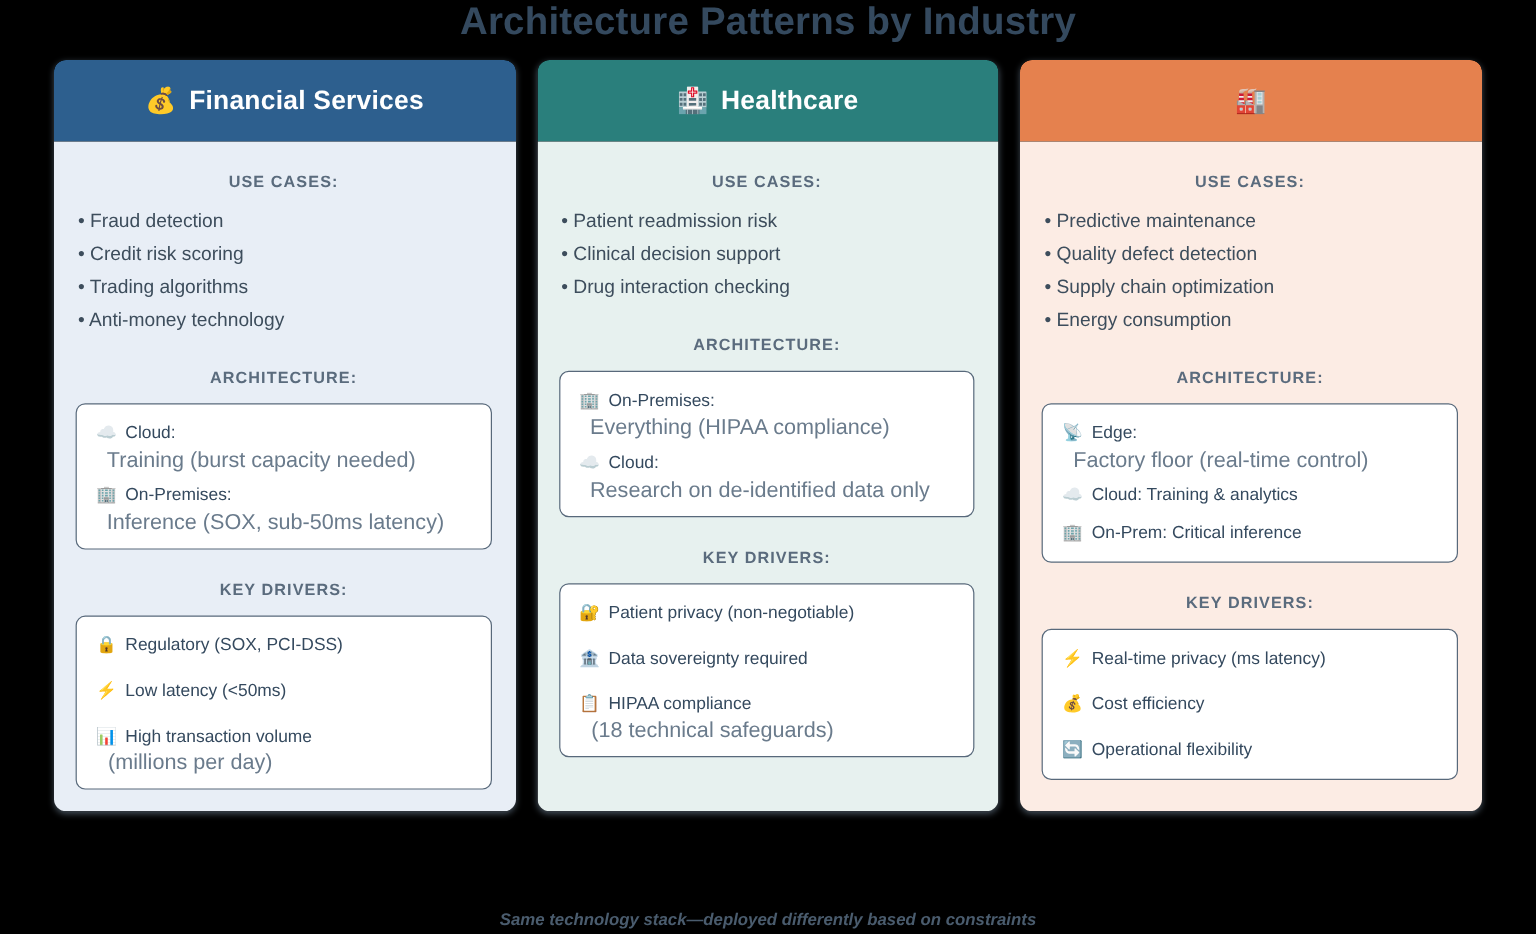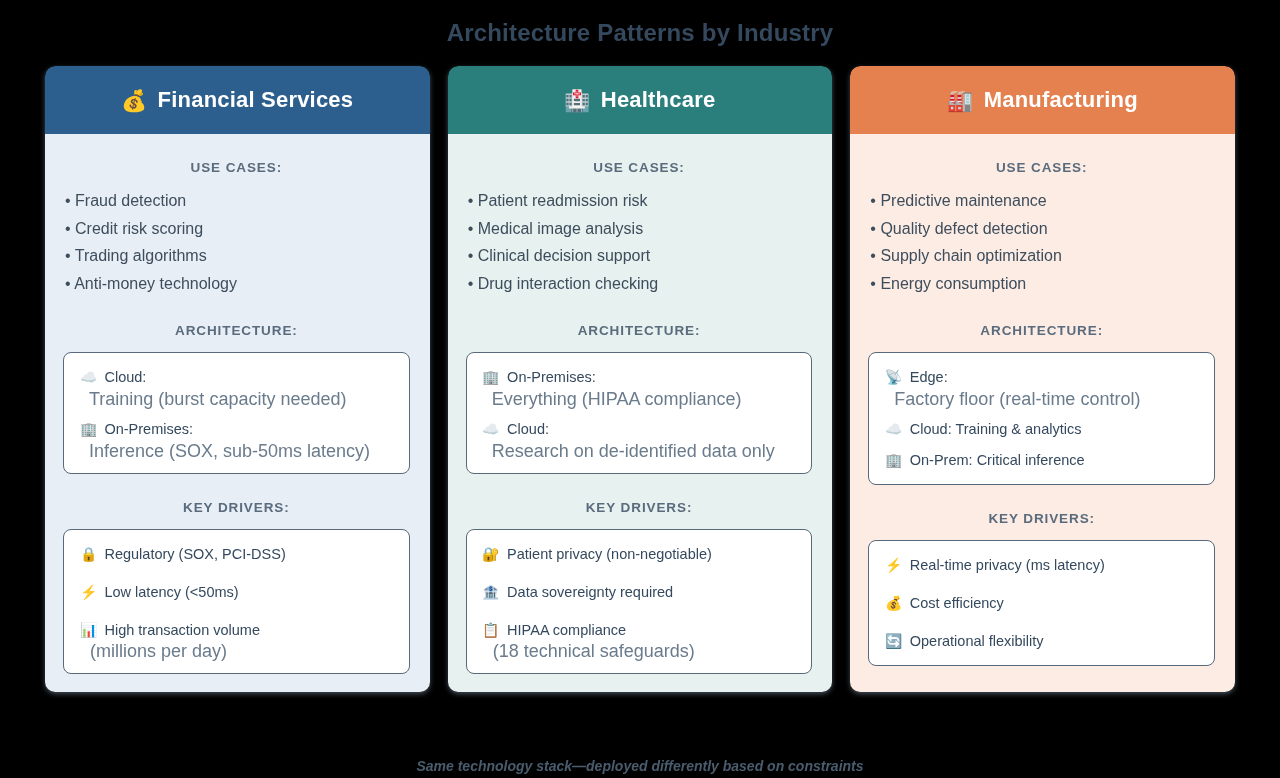--- a/index.html
+++ b/index.html
@@ -8,25 +8,24 @@
     width: 1280px;
     height: 778px;
     background: #000000;
     font-family: "Liberation Sans", sans-serif;
     overflow: hidden;
     position: relative;
   }
 
   .page-title {
     text-align: center;
-    font-size: 24px;
+    font-size: 32px;
     font-weight: bold;
     color: #34495e;
     letter-spacing: 0.2px;
-    padding-top: 16px;
     line-height: 34px;
   }
 
   .cards-row {
     display: flex;
     justify-content: space-between;
     padding: 16px 45px 0 45px;
     gap: 18px;
   }
 
@@ -203,21 +202,20 @@
     </div>
     <div class="card">
       <div class="card-header" style="background: rgb(42, 127, 124);">
         <span class="hdr-emoji">🏥</span>
         <span class="hdr-title">Healthcare</span>
       </div>
       <div class="card-body" style="background: rgb(231, 241, 239);">
         <div class="section-label">USE CASES:</div>
         <div class="usecases">
           <div class="usecase-item">• Patient readmission risk</div>
-          <div class="usecase-item">• Medical image analysis</div>
           <div class="usecase-item">• Clinical decision support</div>
           <div class="usecase-item">• Drug interaction checking</div>
         </div>
         <div class="section-label">ARCHITECTURE:</div>
         <div class="inner-box arch-box" style="border-color: rgb(88, 105, 123); background: rgb(255, 255, 255);">
           <div class="entry">
             <span class="emoji">🏢</span>
             <span>On-Premises:</span>
           </div>
           <div class="entry-sub" style="color: rgb(106, 123, 140);">Everything (HIPAA compliance)</div>
@@ -247,21 +245,20 @@
               <span>HIPAA compliance</span>
             </div>
             <div class="entry-sub" style="color: rgb(106, 123, 140);">(18 technical safeguards)</div>
           </div>
         </div>
       </div>
     </div>
     <div class="card">
       <div class="card-header" style="background: rgb(229, 129, 78);">
         <span class="hdr-emoji">🏭</span>
-        <span class="hdr-title">Manufacturing</span>
       </div>
       <div class="card-body" style="background: rgb(252, 236, 228);">
         <div class="section-label">USE CASES:</div>
         <div class="usecases">
           <div class="usecase-item">• Predictive maintenance</div>
           <div class="usecase-item">• Quality defect detection</div>
           <div class="usecase-item">• Supply chain optimization</div>
           <div class="usecase-item">• Energy consumption</div>
         </div>
         <div class="section-label">ARCHITECTURE:</div>

